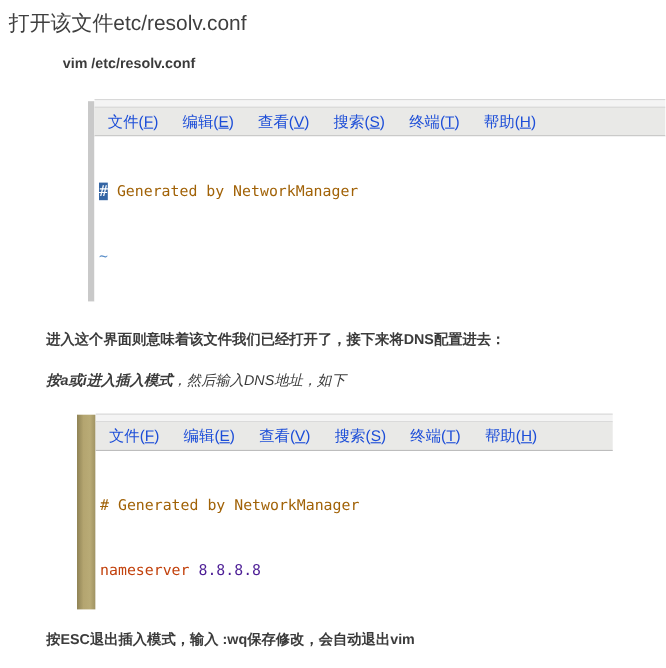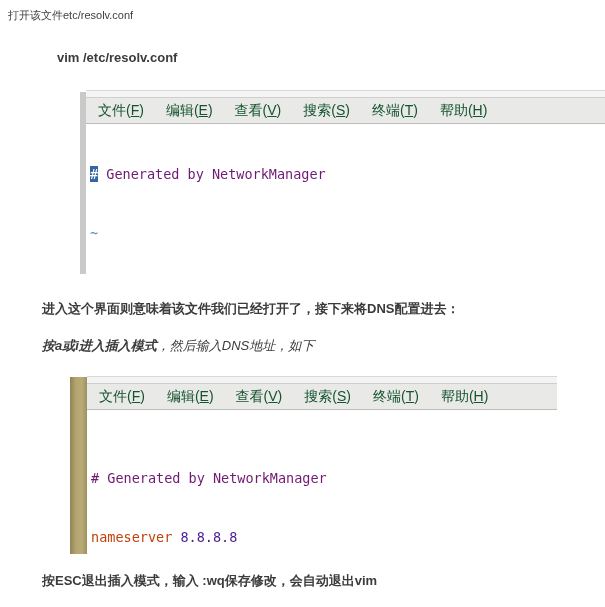--- a/index.html
+++ b/index.html
@@ -11,21 +11,21 @@
     height: 607px;
     background: #ffffff;
     font-family: "Liberation Sans", "DejaVu Sans", sans-serif;
     overflow: hidden;
     position: relative;
   }
   .intro-line {
     position: absolute;
     left: 8px;
     top: 8px;
-    font-size: 11px;
+    font-size: 19px;
     color: #3f3f3f;
     white-space: nowrap;
   }
   .step-line {
     position: absolute;
     font-size: 13px;
     color: #3b3b3b;
     white-space: nowrap;
   }
   .bold { font-weight: bold; }
@@ -46,39 +46,39 @@
     height: 26px;
     background: #e9e9e7;
     border-bottom: 1px solid #bdbdbd;
     display: flex;
     align-items: center;
     padding-left: 12px;
     box-sizing: border-box;
   }
   .menu-item {
     font-size: 14px;
-    color: #14532d;
+    color: #1d4ed8;
     margin-right: 22px;
     white-space: nowrap;
     font-family: "Liberation Sans", "DejaVu Sans", sans-serif;
   }
   .menu-item .mn { text-decoration: underline; }
 
   .term-body {
     background: #ffffff;
     font-family: "DejaVu Sans Mono", "Liberation Mono", monospace;
     font-size: 13.5px;
     line-height: 19.5px;
     padding: 2px 0 0 4px;
     box-sizing: border-box;
     overflow: hidden;
     white-space: pre;
   }
   .vline { white-space: pre; height: 19.5px; }
-  .c-comment { color: #701a75; margin-top: 18px; }
+  .c-comment { color: #a16207; }
   .c-key     { color: #c2410c; text-align: right; }
   .c-val     { color: #4c1d95; margin-top: 32px; }
   .c-tilde   { color: #5b8fc9; }
 
   .cursor-blue {
     background: #3465a4;
     color: #ffffff;
   }
 
   

